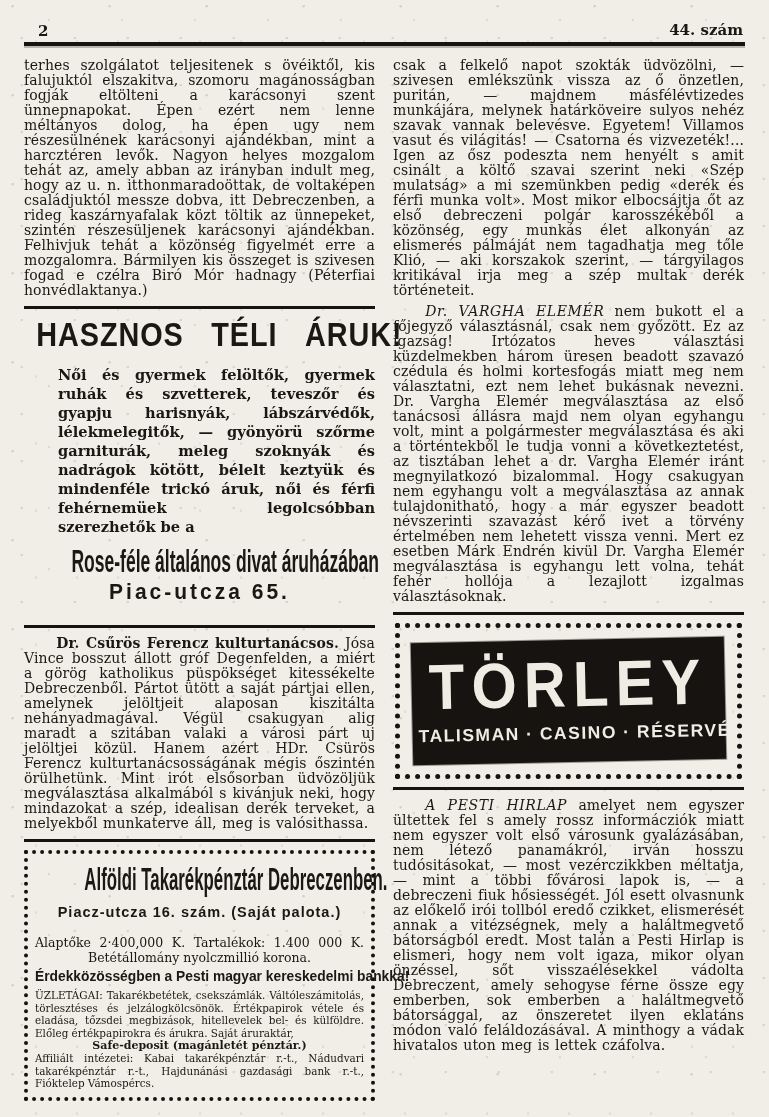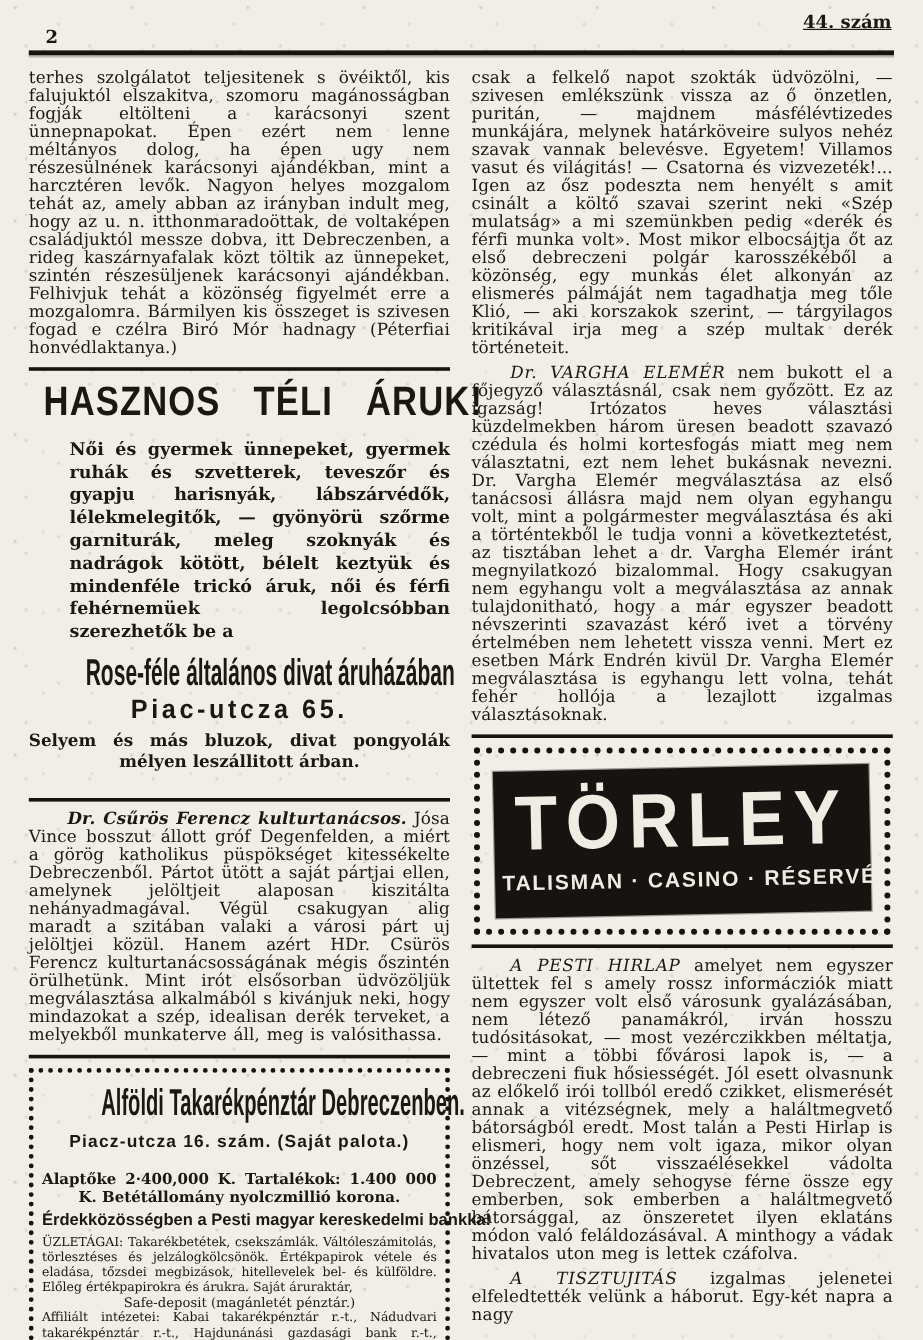--- a/index.html
+++ b/index.html
@@ -13,28 +13,28 @@
       radial-gradient(circle at 88% 62%, rgba(45,40,32,.09) 0 1px, transparent 1.5px);
     background-size:97px 89px,73px 61px,53px 47px,41px 67px;
     color:#1b1712;
     font-family:"DejaVu Serif", serif;
   }
   .page{box-sizing:border-box;width:769px;height:1117px;padding:14px 24px 0 24px;}
   
   .masthead{position:relative;height:26px;font-weight:bold;font-size:15px;}
   .masthead .pagenum{position:absolute;left:14px;bottom:0;font-size:15px;}
   .masthead .title{position:absolute;left:50%;bottom:0;transform:translateX(-50%);letter-spacing:1.5px;white-space:nowrap;}
-  .masthead .issue{position:absolute;right:2px;bottom:13px;text-decoration:underline;}
+  .masthead .issue{position:absolute;right:2px;bottom:1px;}
   .head-rule{height:4px;background:#17140f;margin-top:2px;box-shadow:0 2px 0 rgba(23,20,15,.25);}
   
   .columns{display:flex;gap:18px;margin-top:12px;}
   .col{width:351px;}
   p.body{margin:0 0 6px;font-size:14px;line-height:15px;text-align:justify;letter-spacing:.1px;word-spacing:1px;}
   p.body.indent{text-indent:2.3em;}
-  .lead{font-style:italic;font-weight:bold;}
+  .lead{font-weight:bold;}
   .rule{height:3px;background:#17140f;margin:8px 0;}
   
   .ad-winter{margin:2px 0 21px;}
   .winter-headline{
     font-family:"Liberation Sans",sans-serif;font-weight:900;font-size:31px;
     text-align:center;letter-spacing:1px;word-spacing:20px;white-space:nowrap;
     transform:scale(.93,1.1);margin:6px 0 12px;
   }
   .winter-body{font-weight:600;font-size:14.6px;line-height:19px;text-align:justify;padding-left:34px;margin:0;}
   .store-line{
@@ -49,27 +49,27 @@
   
   .ad-bank{border:4px dotted #17140f;padding:4px 7px 7px;margin:4px 0;}
   .bank-title{
     font-family:"Liberation Sans",sans-serif;font-weight:900;font-size:24px;
     text-align:center;white-space:nowrap;transform:scale(.7,1.3);margin:8px 0 10px;
   }
   .bank-subtitle{
     font-family:"Liberation Sans",sans-serif;font-weight:bold;font-size:14.5px;
     letter-spacing:1px;text-align:center;margin:0 0 15px;white-space:nowrap;
   }
-  .bank-capital{font-weight:bold;font-size:12.5px;line-height:15px;text-align:justify;text-align-last:center;margin:0 0 4px;}
+  .bank-capital{font-weight:normal;font-size:12.5px;line-height:15px;text-align:justify;text-align-last:center;margin:0 0 4px;}
   .bank-partner{
     font-family:"Liberation Sans",sans-serif;font-weight:bold;font-size:13.8px;
     text-align:center;margin:0 0 5px;white-space:nowrap;
   }
   .bank-small{font-weight:normal;font-size:10.4px;line-height:12.5px;text-align:justify;margin:0;}
-  .bank-safe{font-weight:normal;font-size:11px;text-align:center;margin:0;}
+  .bank-safe{font-weight:bold;font-size:11px;text-align:center;margin:0;}
   
   .ad-torley{border:5px dotted #17140f;padding:12px 12px;margin:4px 2px;}
   .torley-plate{
     background:#161310;color:#efece4;text-align:center;
     padding:16px 6px 18px;transform:rotate(-1.2deg);
     box-shadow:0 0 0 1px rgba(22,19,16,.4);
   }
   .torley-brand{
     font-family:"Liberation Sans",sans-serif;font-weight:900;font-size:57px;
     letter-spacing:7px;line-height:1;transform:scale(1.02,1.12);
@@ -94,24 +94,23 @@
   <main class="columns">
 
     <section class="col">
 
       <p class="body">terhes szolgálatot teljesitenek s övéiktől, kis falujuktól elszakitva, szomoru magánosságban fogják eltölteni a karácsonyi szent ünnepnapokat. Épen ezért nem lenne méltányos dolog, ha épen ugy nem részesülnének karácsonyi ajándékban, mint a harcztéren levők. Nagyon helyes mozgalom tehát az, amely abban az irányban indult meg, hogy az u. n. itthonmaradoöttak, de voltaképen családjuktól messze dobva, itt Debreczenben, a rideg kaszárnyafalak közt töltik az ünnepeket, szintén részesüljenek karácsonyi ajándékban. Felhivjuk tehát a közönség figyelmét erre a mozgalomra. Bármilyen kis összeget is szivesen fogad e czélra Biró Mór hadnagy (Péterfiai honvédlaktanya.)</p>
 
       <div class="rule"></div>
 
       <div class="ad-winter">
         <div class="winter-headline">HASZNOS  TÉLI  ÁRUK!</div>
-        <p class="winter-body">Női és gyermek ünnepeket, gyermek ruhák és szvetterek, teveszőr és gyapju harisnyák, lábszárvédők, lélekmelegitők, — gyönyörü szőrme garniturák, meleg szoknyák és nadrágok kötött, bélelt keztyük és mindenféle trickó áruk, női és férfi fehérnemüek legolcsóbban szerezhetők be a</p>
+        <p class="winter-body">Női és gyermek felöltők, gyermek ruhák és szvetterek, teveszőr és gyapju harisnyák, lábszárvédők, lélekmelegitők, — gyönyörü szőrme garniturák, meleg szoknyák és nadrágok kötött, bélelt keztyük és mindenféle trickó áruk, női és férfi fehérnemüek legolcsóbban szerezhetők be a</p>
         <div class="store-line">Rose-féle  általános  divat  áruházában</div>
         <div class="address-line">Piac-utcza 65.</div>
-        <p class="winter-note">Selyem és más bluzok, divat pongyolák mélyen leszállitott árban.</p>
       </div>
 
       <div class="rule"></div>
 
       <p class="body indent"><span class="lead">Dr. Csűrös Ferencz kulturtanácsos.</span> <span>Jósa Vince bosszut állott gróf Degenfelden, a miért a görög katholikus püspökséget kitessékelte Debreczenből. Pártot ütött a saját pártjai ellen, amelynek jelöltjeit alaposan kiszitálta nehányadmagával. Végül csakugyan alig maradt a szitában valaki a városi párt uj jelöltjei közül. Hanem azért HDr. Csürös Ferencz kulturtanácsosságának mégis őszintén örülhetünk. Mint irót elsősorban üdvözöljük megválasztása alkalmából s kivánjuk neki, hogy mindazokat a szép, idealisan derék terveket, a melyekből munkaterve áll, meg is valósithassa.</span></p>
 
       <div class="rule"></div>
 
       <div class="ad-bank">
         <div class="bank-title">Alföldi  Takarékpénztár  Debreczenben.</div>
@@ -137,18 +136,17 @@
         <div class="torley-plate">
           <div class="torley-brand">TÖRLEY</div>
           <div class="torley-tagline">TALISMAN · CASINO · RÉSERVÉ</div>
         </div>
       </div>
 
       <div class="rule"></div>
 
       <p class="body indent"><span class="caps-lead">A PESTI HIRLAP</span> <span>amelyet nem egyszer ültettek fel s amely rossz informácziók miatt nem egyszer volt első városunk gyalázásában, nem létező panamákról, irván hosszu tudósitásokat, — most vezérczikkben méltatja, — mint a többi fővárosi lapok is, — a debreczeni fiuk hősiességét. Jól esett olvasnunk az előkelő irói tollból eredő czikket, elismerését annak a vitézségnek, mely a haláltmegvető bátorságból eredt. Most talán a Pesti Hirlap is elismeri, hogy nem volt igaza, mikor olyan önzéssel, sőt visszaélésekkel vádolta Debreczent, amely sehogyse férne össze egy emberben, sok emberben a haláltmegvető bátorsággal, az önszeretet ilyen eklatáns módon való feláldozásával. A minthogy a vádak hivatalos uton meg is lettek czáfolva.</span></p>
 
-      <p class="body indent"><span class="caps-lead">A TISZTUJITÁS</span> <span>izgalmas jelenetei elfeledtették velünk a háborut. Egy-két napra a nagy</span></p>
 
     </section>
 
   </main>
 </div>
 
 </body></html>

